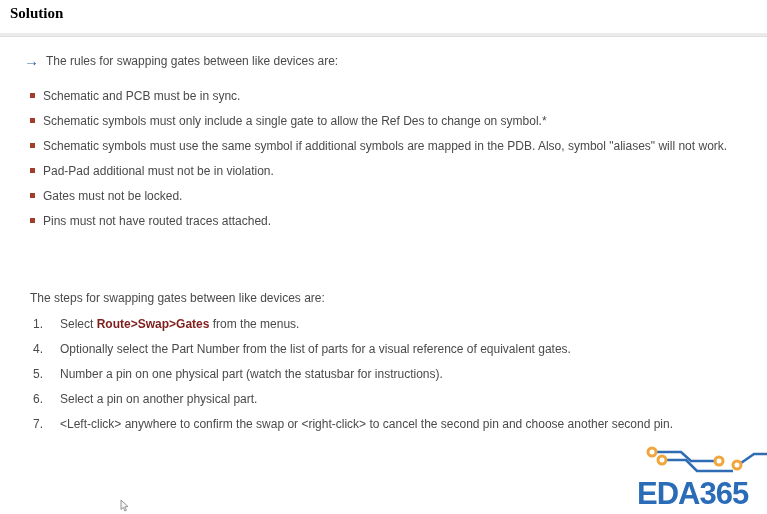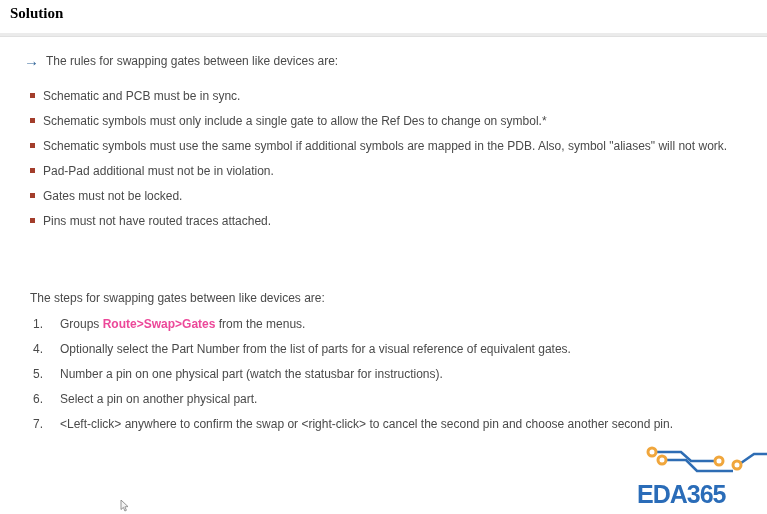--- a/index.html
+++ b/index.html
@@ -43,27 +43,27 @@
     position:absolute; top:291px; left:30px; margin:0; white-space:nowrap;
   }
   ol.steps {
     position:absolute; top:318px; left:33px;
     margin:0; padding:0; list-style:none;
   }
   ol.steps li {
     line-height:12px; margin-bottom:13px; white-space:nowrap;
   }
   ol.steps .num { display:inline-block; width:27px; }
-  ol.steps b { font-weight:bold; color:#ec4899; }
+  ol.steps b { font-weight:bold; color:#7f1d1d; }
   .logo {
     position:absolute; left:637px; top:441px; width:130px; z-index:5;
   }
   .logo svg { display:block; }
   .logo-text {
-    font-size:25px; font-weight:bold; line-height:28px;
+    font-size:31px; font-weight:bold; line-height:28px;
     color:var(--logo-text,#2a6cb8); letter-spacing:-1px; margin-top:1px;
   }
   .cursor { position:absolute; left:120px; top:500px; z-index:6; }
 </style>
 </head>
 <body>
 
 <div class="page">
 
   <h1 class="page-title">Solution</h1>
@@ -79,21 +79,21 @@
       <li>Schematic symbols must only include a single gate to allow the Ref Des to change on symbol.*</li>
       <li>Schematic symbols must use the same symbol if additional symbols are mapped in the PDB.  Also, symbol "aliases" will not work.</li>
       <li>Pad-Pad additional must not be in violation.</li>
       <li>Gates must not be locked.</li>
       <li>Pins must not have routed traces attached.</li>
     </ul>
 
   <p class="steps-intro">The steps for swapping gates between like devices are:</p>
 
   <ol class="steps" id="steps-list">
-      <li><span class="num">1.</span><span>Groups </span><b>Route&gt;Swap&gt;Gates</b><span> from the menus.</span></li>
+      <li><span class="num">1.</span><span>Select </span><b>Route&gt;Swap&gt;Gates</b><span> from the menus.</span></li>
       <li><span class="num">4.</span><span>Optionally select the Part Number from the list of parts for a visual reference of equivalent gates.</span></li>
       <li><span class="num">5.</span><span>Number a pin on one physical part (watch the statusbar for instructions).</span></li>
       <li><span class="num">6.</span><span>Select a pin on another physical part.</span></li>
       <li><span class="num">7.</span><span>&lt;Left-click&gt; anywhere to confirm the swap or &lt;right-click&gt;  to cancel the second pin and choose another second pin.</span></li>
     </ol>
 
   <div class="logo">
     <svg width="130" height="38" viewBox="0 0 130 38">
       <g fill="none" stroke="#2e6db4" stroke-width="2.6" class="trace-lines">
         <path d="M15 11 H44 L54 20 H78"></path>

